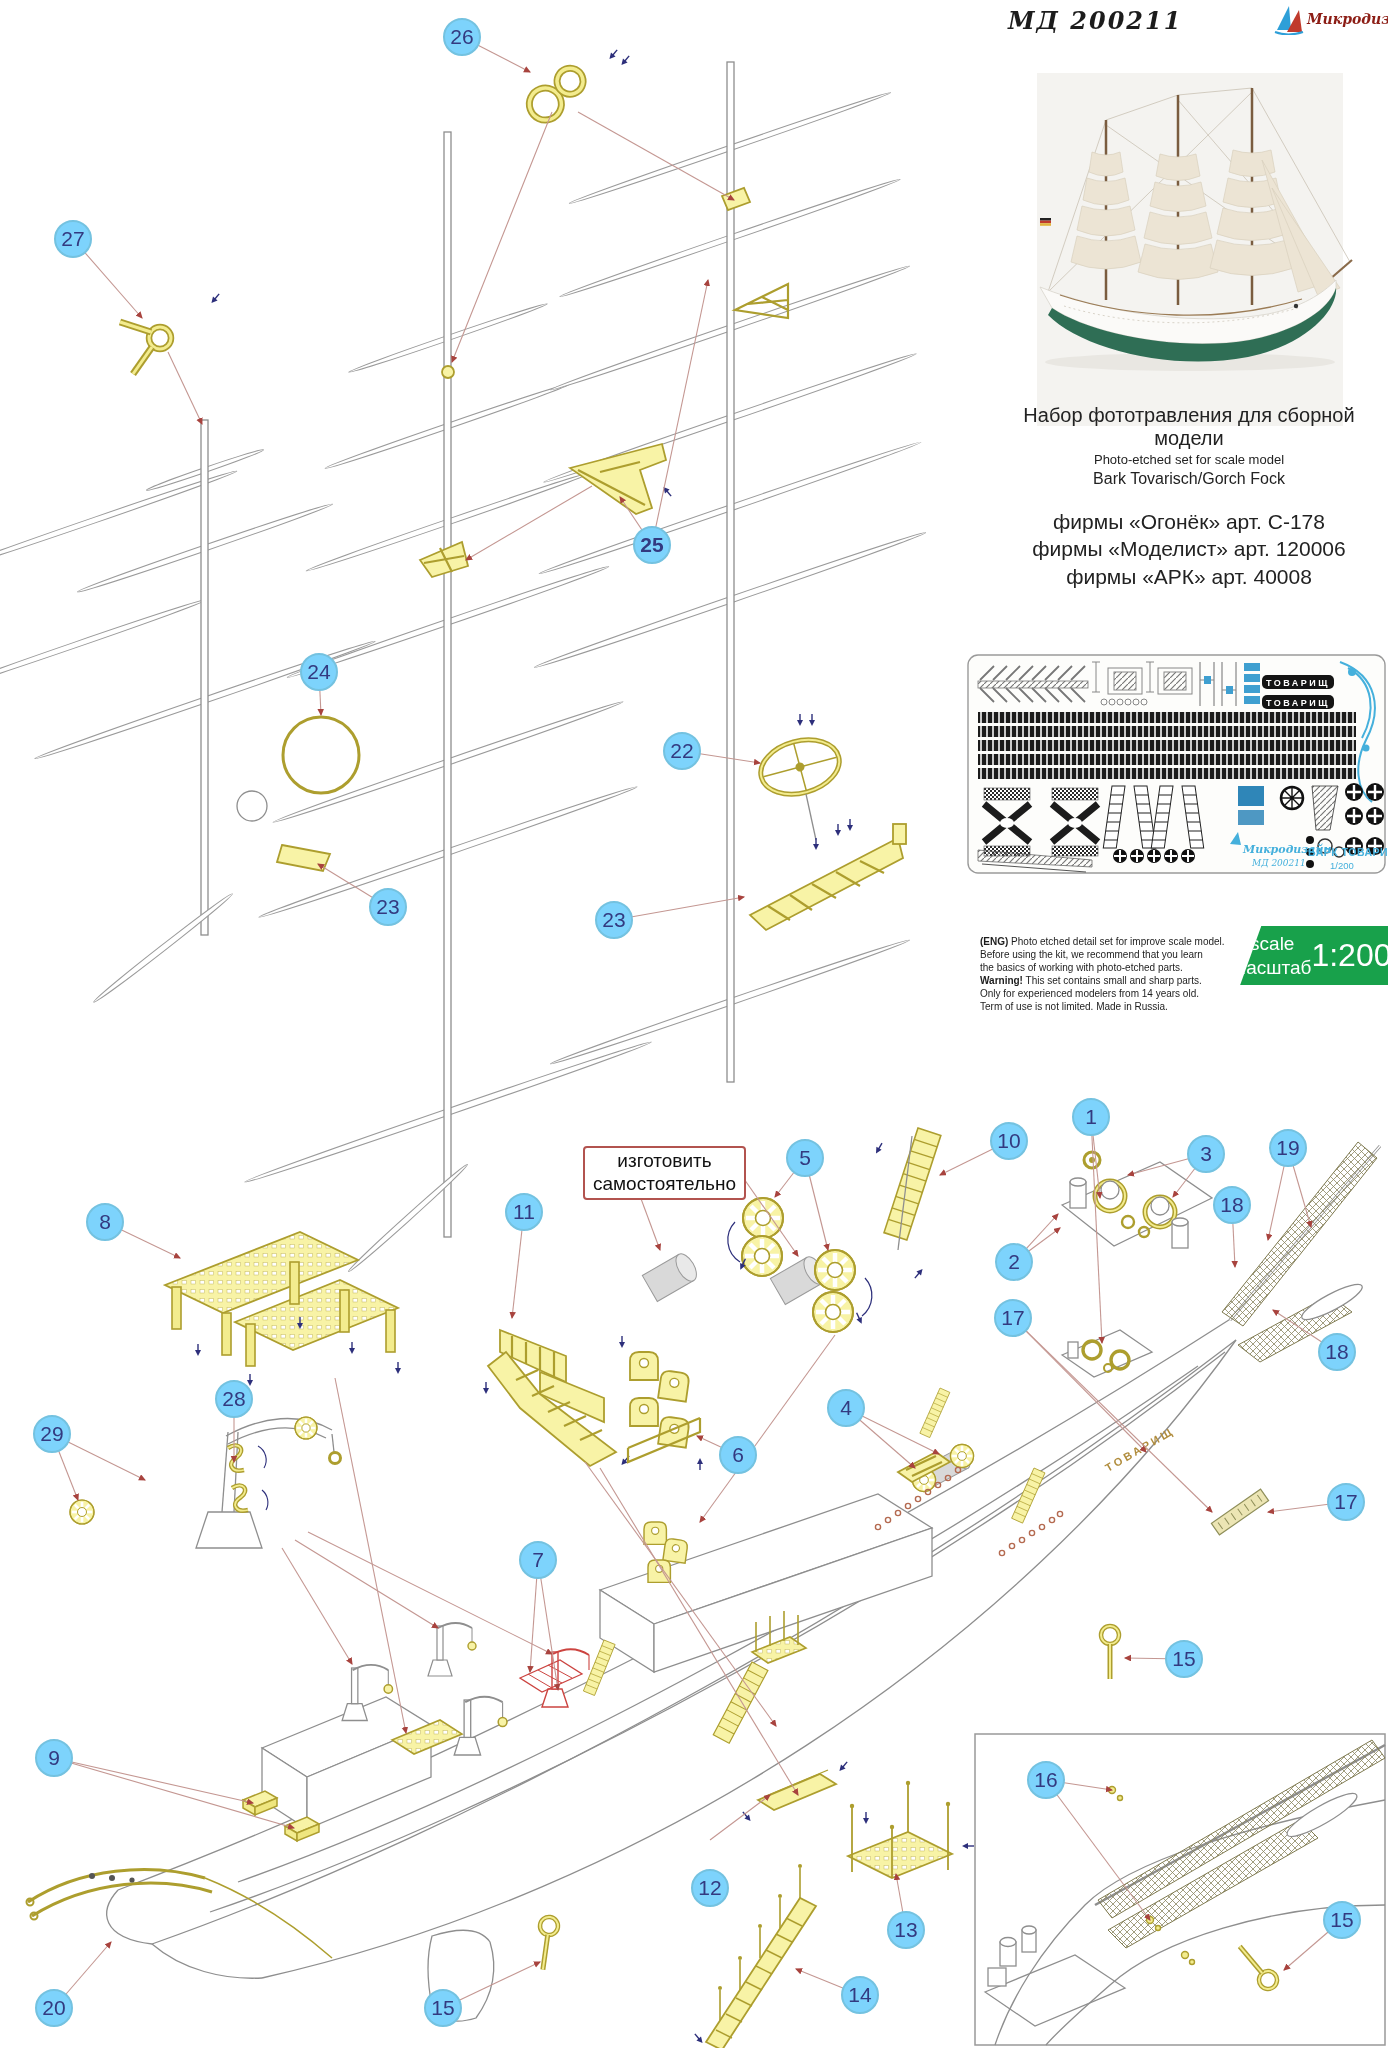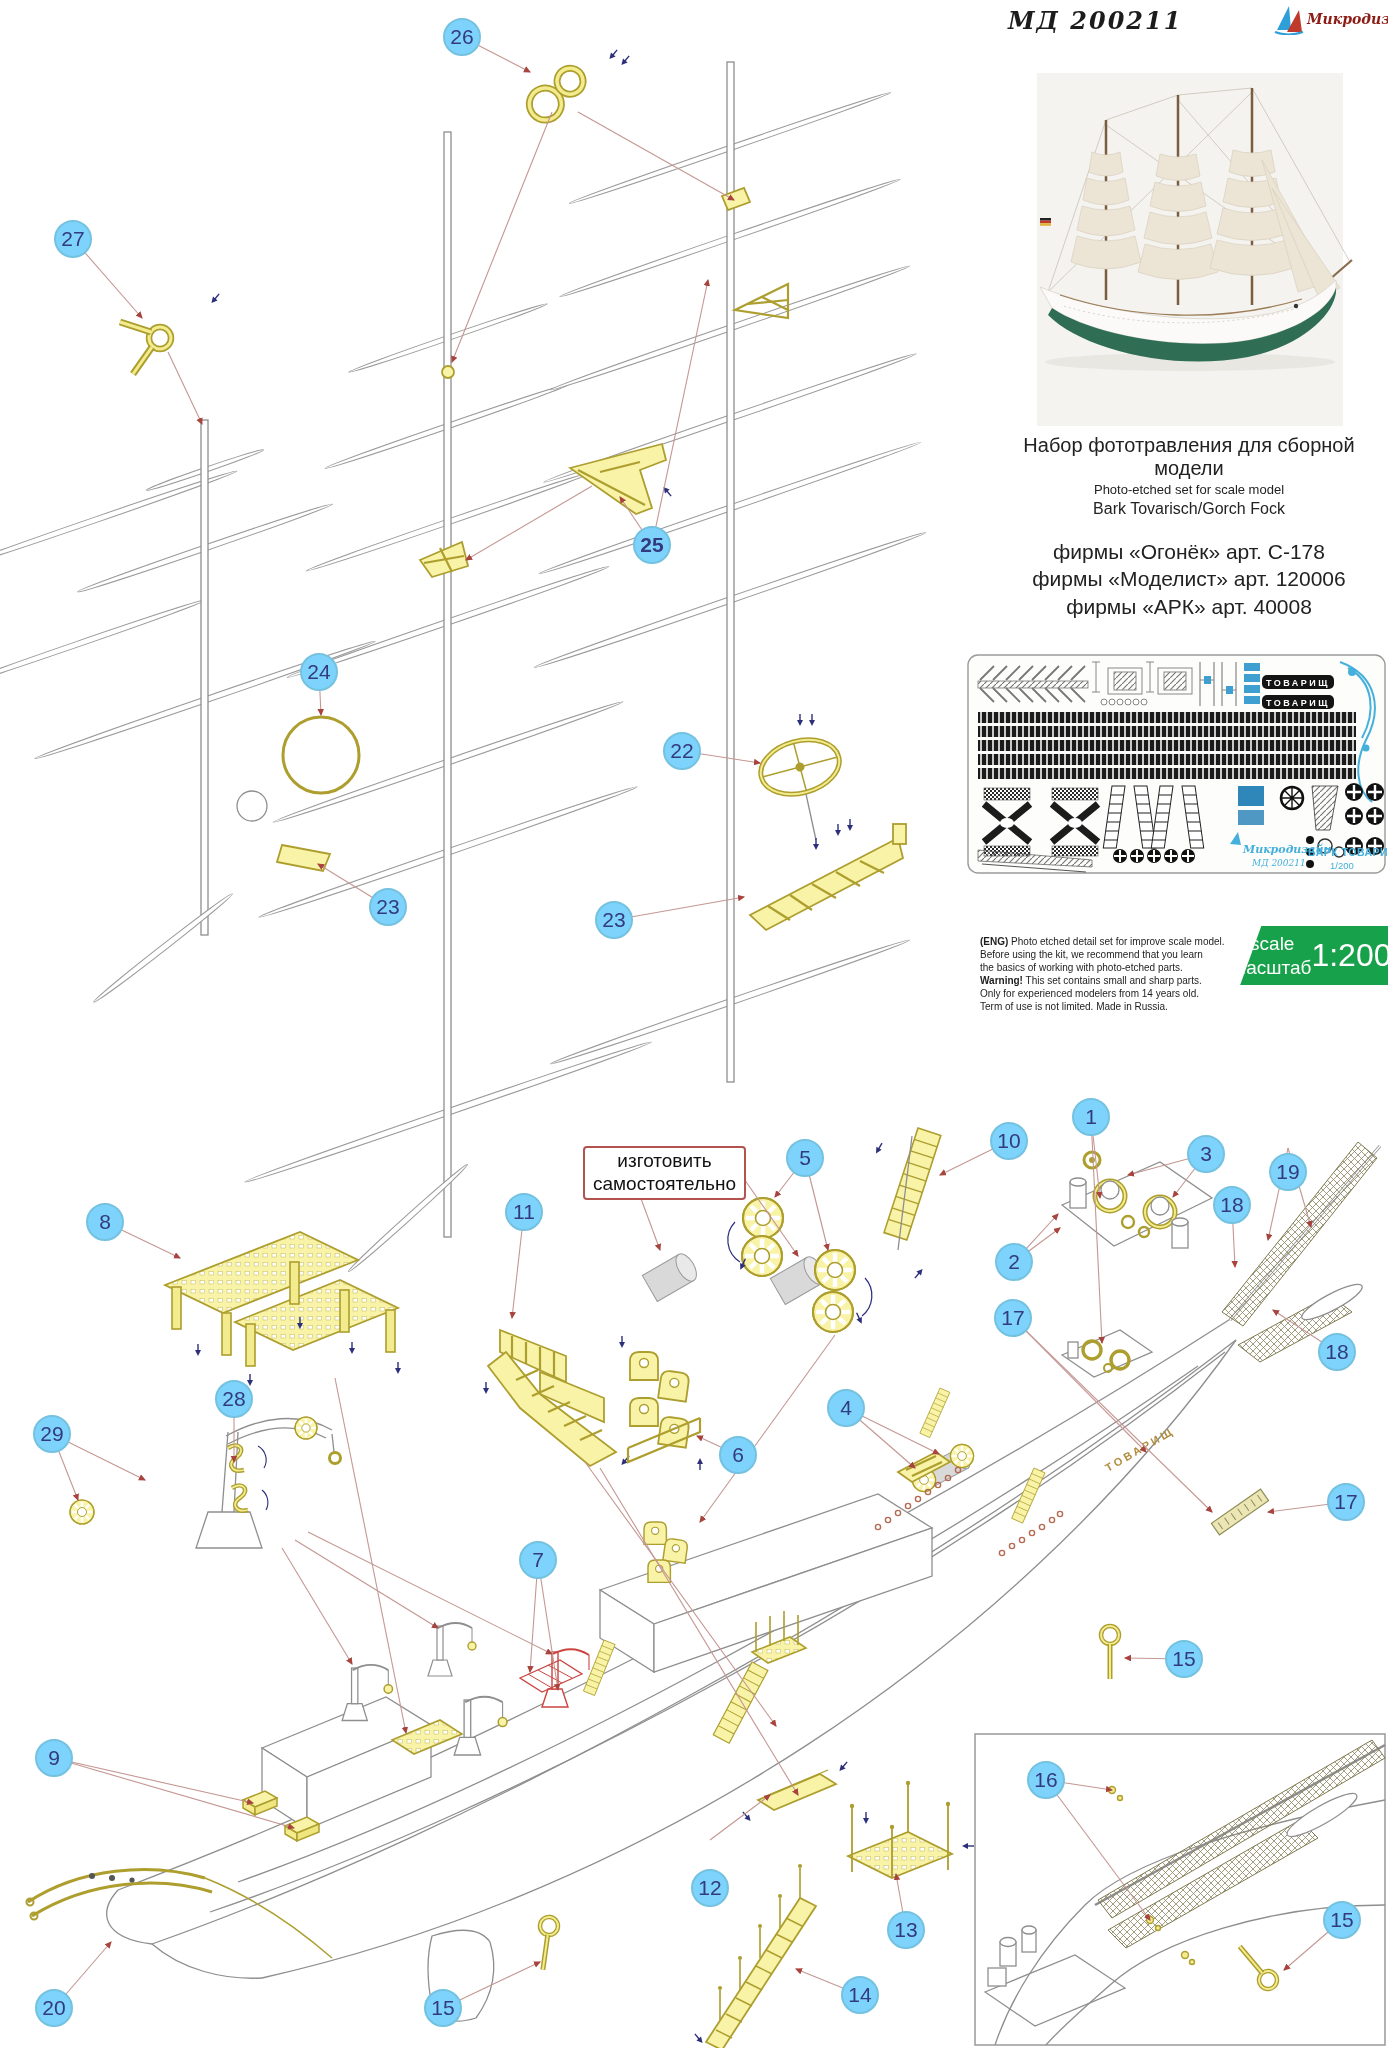--- a/index.html
+++ b/index.html
@@ -12,21 +12,21 @@
   .yp{fill:#f8f3a6;stroke:#ad9e2e;stroke-width:1.8;}
   .ypl{fill:none;stroke:#ad9e2e;stroke-width:2.2;}
   .leader{stroke:#c49792;stroke-width:1.1;fill:none;}
   .callout{position:absolute;width:38px;height:38px;border:2.5px solid #74c2e0;border-radius:50%;
            background:#7dd3fc;color:#333a80;font:21px/33px "Liberation Sans",sans-serif;
            text-align:center;box-sizing:border-box;z-index:6;}
   #md-code{position:absolute;left:1008px;top:6px;font:italic bold 24px "DejaVu Serif",serif;
            letter-spacing:2px;color:#1c1c1c;z-index:5;}
   #logo{position:absolute;left:1274px;top:3px;display:flex;align-items:center;gap:3px;z-index:5;}
   #logo .brand{font:italic bold 14px "DejaVu Serif",serif;color:#8c1d15;}
-  #title-block{position:absolute;left:990px;top:434px;width:398px;text-align:center;color:#222;z-index:5;}
+  #title-block{position:absolute;left:990px;top:404px;width:398px;text-align:center;color:#222;z-index:5;}
   #title-block .t1{font-size:20px;}
   #title-block .t2{font-size:13px;margin-top:2px;}
   #title-block .name{font-size:30px;margin-top:12px;}
   #title-block .name-en{font-size:16px;margin-top:3px;}
   #title-block .kits{margin-top:20px;font-size:21px;line-height:1.3;}
   #eng-note{position:absolute;left:980px;top:935px;width:252px;font-size:10px;line-height:1.3;color:#1d1d1d;z-index:5;}
   #scale-badge{position:absolute;left:1212px;top:926px;width:176px;height:59px;background:#18a14b;
                clip-path:polygon(16% 100%,28% 0,100% 0,100% 100%);display:flex;align-items:center;z-index:5;}
   #scale-badge .labels{width:58%;text-align:center;color:#fff;font-size:19px;line-height:1.25;padding-left:12%;box-sizing:border-box;}
   #scale-badge .value{flex:1;color:#fff;font-size:32px;text-align:center;}
@@ -844,21 +844,21 @@
       <div class="callout" style="left: 369px; top: 888px;">23</div>
       <div class="callout" style="left: 633px; top: 526px; font-weight: bold;">25</div>
       <div class="callout" style="left: 663px; top: 732px;">22</div>
       <div class="callout" style="left: 595px; top: 901px;">23</div>
       <div class="callout" style="left: 86px; top: 1203px;">8</div>
       <div class="callout" style="left: 505px; top: 1193px;">11</div>
       <div class="callout" style="left: 786px; top: 1139px;">5</div>
       <div class="callout" style="left: 990px; top: 1122px;">10</div>
       <div class="callout" style="left: 1072px; top: 1098px;">1</div>
       <div class="callout" style="left: 1187px; top: 1135px;">3</div>
-      <div class="callout" style="left: 1269px; top: 1129px; margin-top: 24px;">19</div>
+      <div class="callout" style="left: 1269px; top: 1129px;">19</div>
       <div class="callout" style="left: 1213px; top: 1186px;">18</div>
       <div class="callout" style="left: 995px; top: 1243px;">2</div>
       <div class="callout" style="left: 994px; top: 1299px;">17</div>
       <div class="callout" style="left: 1318px; top: 1333px;">18</div>
       <div class="callout" style="left: 719px; top: 1436px;">6</div>
       <div class="callout" style="left: 827px; top: 1389px;">4</div>
       <div class="callout" style="left: 1327px; top: 1483px;">17</div>
       <div class="callout" style="left: 1165px; top: 1640px;">15</div>
       <div class="callout" style="left: 33px; top: 1415px;">29</div>
       <div class="callout" style="left: 215px; top: 1380px;">28</div>

